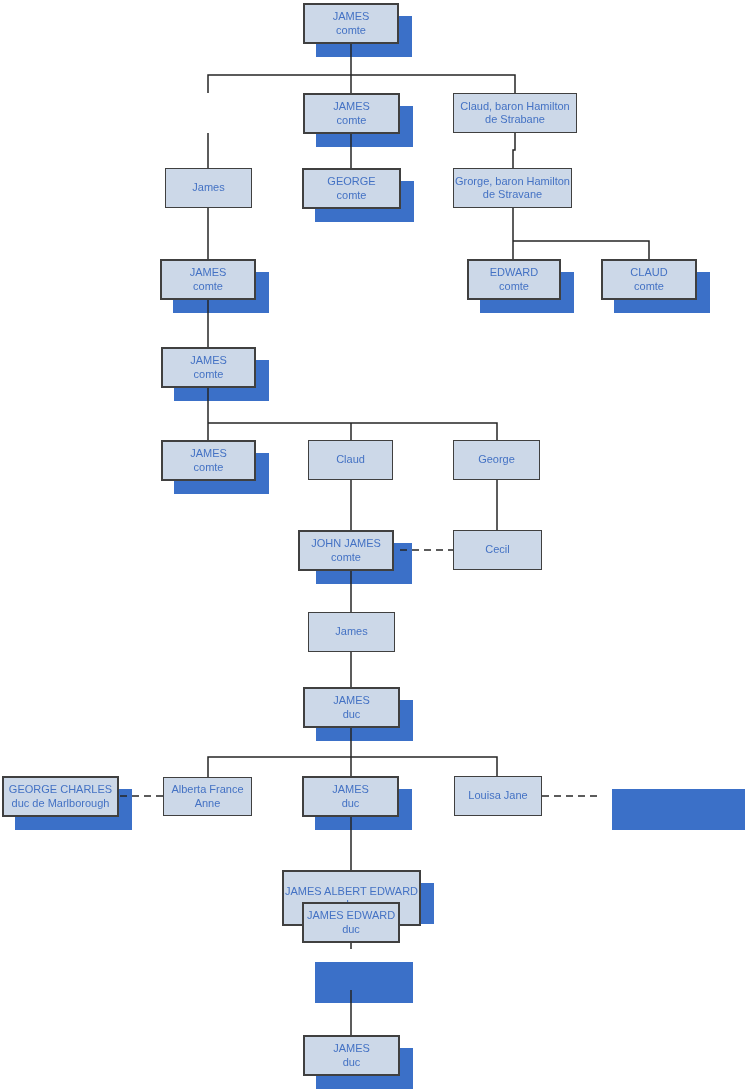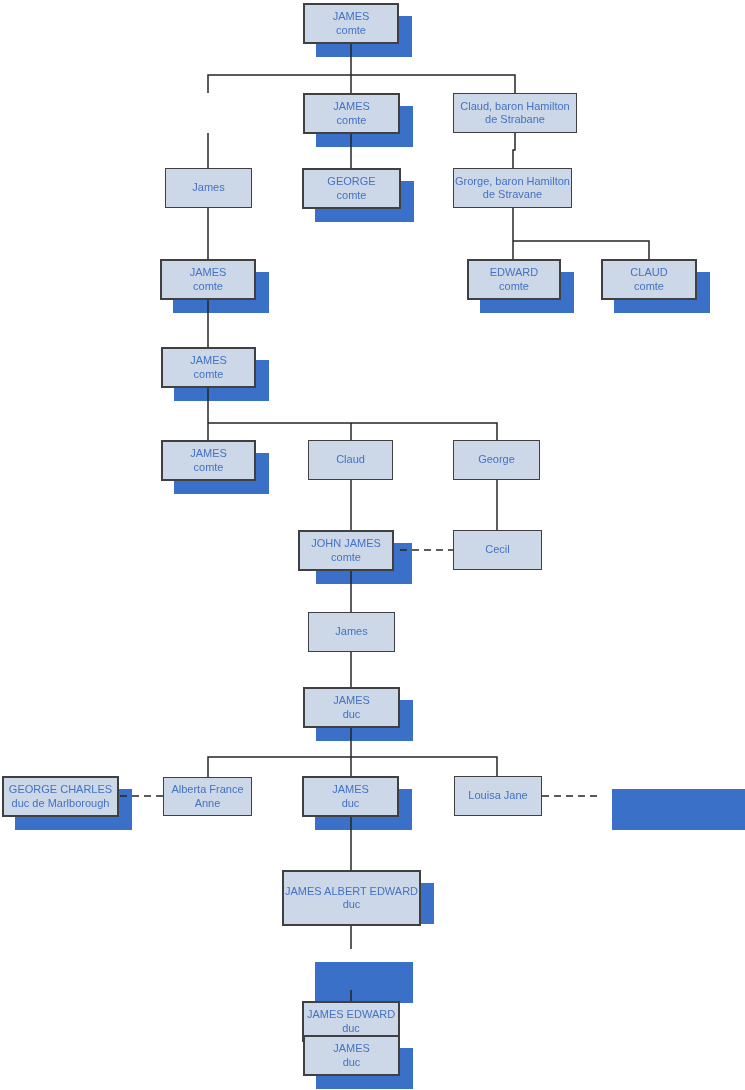--- a/index.html
+++ b/index.html
@@ -182,21 +182,21 @@
         <span>JAMES</span>
         <span>duc</span>
       </div>
       <div class="node" style="left: 454px; top: 776px; width: 88px; height: 40px;">
         <span>Louisa Jane</span>
       </div>
       <div class="node titled" style="left: 282px; top: 870px; width: 139px; height: 56px;">
         <span>JAMES ALBERT EDWARD</span>
         <span>duc</span>
       </div>
-      <div class="node titled" style="left: 302px; top: 1001px; width: 98px; height: 41px;">
+      <div class="node titled" style="left: 302px; top: 902px; width: 98px; height: 41px;">
         <span>JAMES EDWARD</span>
         <span>duc</span>
       </div>
       <div class="node titled" style="left: 303px; top: 1035px; width: 97px; height: 41px;">
         <span>JAMES</span>
         <span>duc</span>
       </div>
     </div>
 </div>
 

